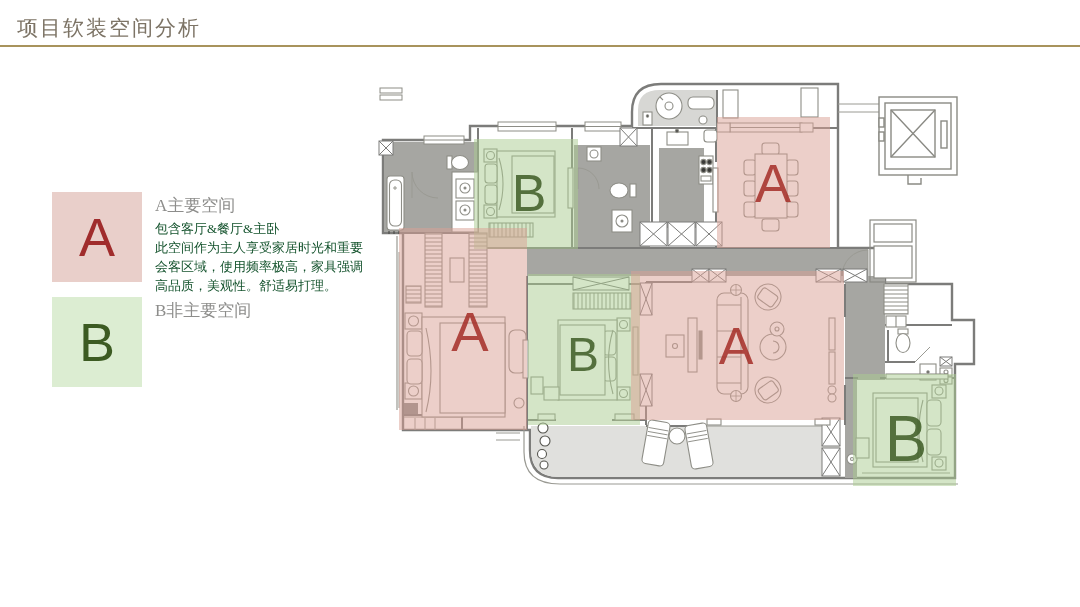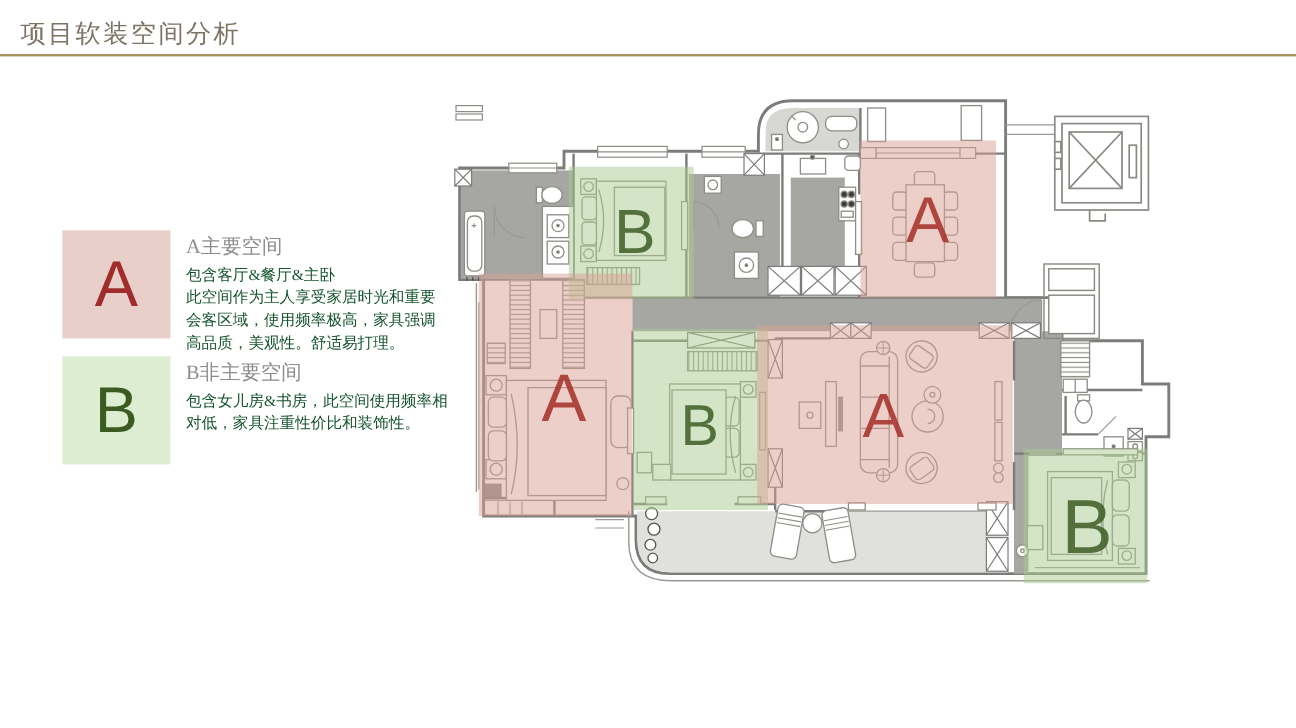--- a/index.html
+++ b/index.html
@@ -37,22 +37,20 @@
         <div class="legend-body">包含客厅&amp;餐厅&amp;主卧
 此空间作为主人享受家居时光和重要
 会客区域，使用频率极高，家具强调
 高品质，美观性。舒适易打理。</div>
       </div>
     </div>
     <div class="legend-item b">
       <div class="legend-box b">B</div>
       <div class="legend-text">
         <div class="legend-title">B非主要空间</div>
-        <div class="legend-body">包含女儿房&amp;书房，此空间使用频率相
-对低，家具注重性价比和装饰性。</div>
       </div>
     </div>
   </div>
 
   <svg width="1080" height="607" viewBox="0 0 1080 607" style="position:absolute;left:0;top:0;">
     <defs>
       <pattern id="rungsH" width="5" height="4" patternUnits="userSpaceOnUse">
         <rect width="5" height="4" fill="#ffffff"></rect>
           <path d="M0 2H5" stroke="#8d8d86" stroke-width="1"></path>
       </pattern>

